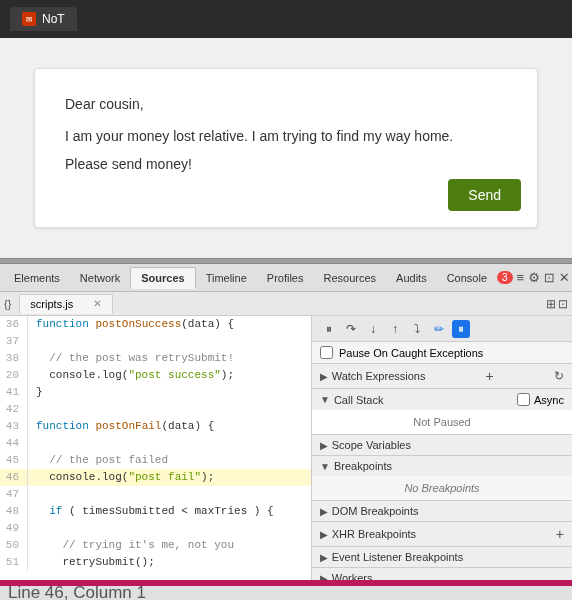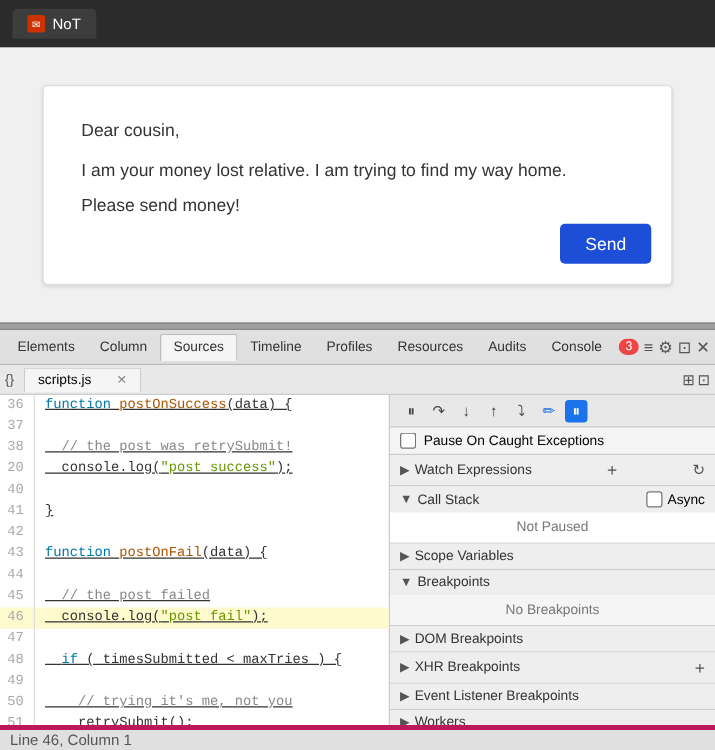--- a/index.html
+++ b/index.html
@@ -60,21 +60,21 @@
     .email-body {
       font-size: 14px;
       color: #333;
       line-height: 1.7;
     }
 
     .send-button {
       position: absolute;
       bottom: 16px;
       right: 16px;
-      background: #1d4ed8;
+      background: #4d7c0f;
       color: white;
       border: none;
       padding: 8px 20px;
       border-radius: 4px;
       font-size: 14px;
       cursor: pointer;
     }
 
     
     .devtools-separator {
@@ -110,21 +110,21 @@
       color: #333;
       border-radius: 2px 2px 0 0;
       white-space: nowrap;
     }
 
     .devtools-tab.active {
       background: #f5f5f5;
       border: 1px solid #bbb;
       border-bottom: 1px solid #f5f5f5;
       margin-bottom: -1px;
-      font-weight: normal;
+      font-weight: bold;
     }
 
     .devtools-tab-icons {
       margin-left: auto;
       display: flex;
       align-items: center;
       gap: 4px;
       font-size: 12px;
       color: #555;
     }
@@ -209,21 +209,20 @@
       padding-right: 8px;
       user-select: none;
       border-right: 1px solid #e0e0e0;
       padding-left: 4px;
     }
 
     .line-content {
       padding-left: 8px;
       white-space: pre;
       flex: 1;
-      text-decoration: underline;
     }
 
     .kw { color: #0077aa; }
     .fn { color: #aa5500; }
     .str { color: #669900; }
     .cm { color: #888; }
 
     
     .debugger-panel {
       width: 260px;
@@ -299,39 +298,40 @@
       color: #777;
       font-size: 11px;
       background: white;
     }
 
     .dbg-no-breakpoints {
       text-align: center;
       padding: 6px;
       color: #777;
       font-size: 11px;
+      font-style: italic;
     }
 
     .dbg-checkbox-row {
       padding: 4px 8px;
       display: flex;
       align-items: center;
       gap: 6px;
       font-size: 11px;
     }
 
     
     .status-bar {
       background: #e0e0e0;
-      border-top: 4px solid #be185d;
+      border-top: 6px solid #be185d;
       height: 20px;
       display: flex;
       align-items: center;
       padding: 0 8px;
-      font-size: 12px;
+      font-size: 17px;
       color: #555;
     }
   </style>
 </head>
 <body>
 
 <div class="browser-bar">
   <div class="browser-tab">
     <div class="tab-icon">✉</div>
     <span>NoT</span>
@@ -351,21 +351,21 @@
 
 <div class="devtools-separator"></div>
 
 <div class="devtools">
 
   <div class="devtools-tabs">
     <div class="devtools-tab">
       <span>Elements</span>
     </div>
     <div class="devtools-tab">
-      <span>Column</span>
+      <span>Network</span>
     </div>
     <div class="devtools-tab active">
       <span>Sources</span>
     </div>
     <div class="devtools-tab">
       <span>Timeline</span>
     </div>
     <div class="devtools-tab">
       <span>Profiles</span>
     </div>
@@ -413,24 +413,20 @@
           <span class="line-num">37</span>
           <span class="line-content"></span>
         </div>
         <div class="code-line">
           <span class="line-num">38</span>
           <span class="line-content"><span class="cm">  // the post was retrySubmit!</span></span>
         </div>
         <div class="code-line">
           <span class="line-num">20</span>
           <span class="line-content">  console.log(<span class="str">"post success"</span>);</span>
-        </div>
-        <div class="code-line">
-          <span class="line-num">40</span>
-          <span class="line-content"></span>
         </div>
         <div class="code-line">
           <span class="line-num">41</span>
           <span class="line-content">}</span>
         </div>
         <div class="code-line">
           <span class="line-num">42</span>
           <span class="line-content"></span>
         </div>
         <div class="code-line">

